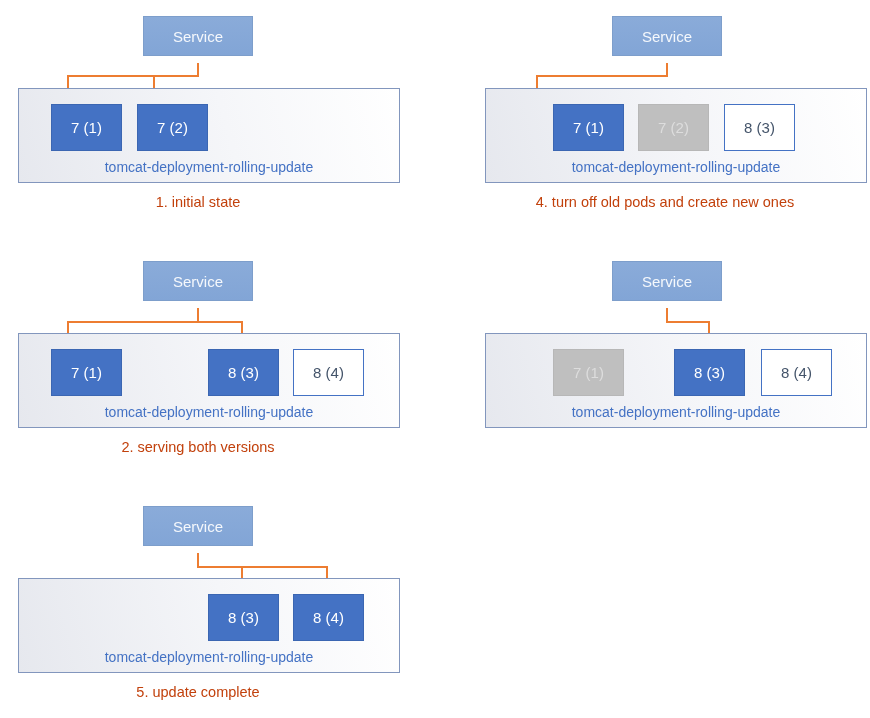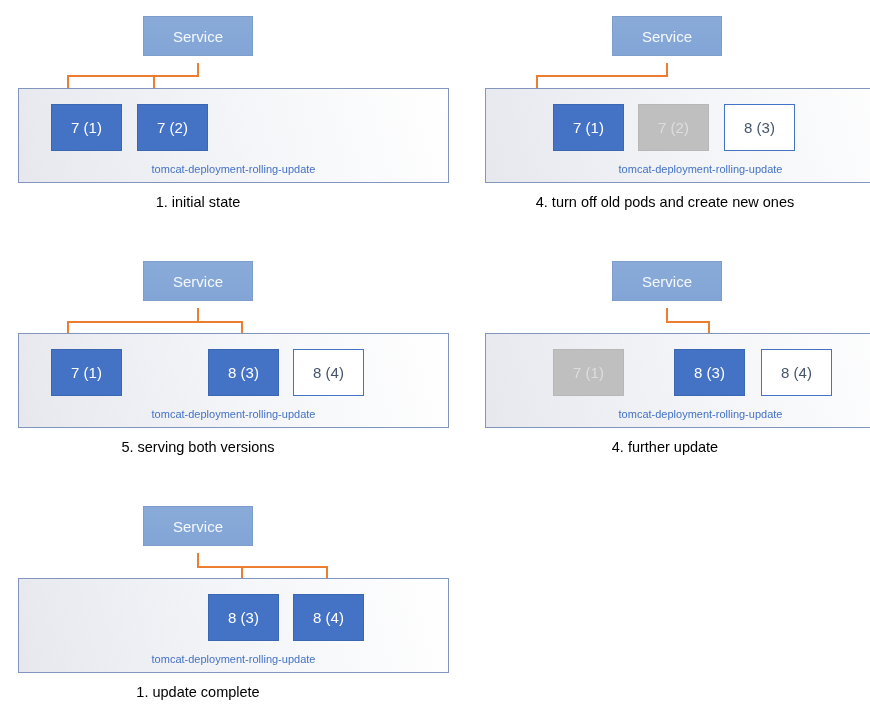--- a/index.html
+++ b/index.html
@@ -9,39 +9,39 @@
   }
   .panel{position:absolute;width:435px;height:245px;}
   .service{
     position:absolute;top:16px;left:143px;width:110px;height:40px;
     background:linear-gradient(180deg,#8aabd9 0%,#82a5d6 100%);
     border:1px solid #7d9ecb;box-sizing:border-box;
     color:#f5f8fc;font-size:15px;display:flex;align-items:center;justify-content:center;
   }
   .panel.right .service{left:177px;}
   .container-box{
-    position:absolute;top:88px;left:18px;width:431px;height:95px;
+    position:absolute;top:88px;left:18px;width:382px;height:95px;
     background:linear-gradient(75deg,#e6e8ee 0%,#f5f6f9 55%,#ffffff 100%);
     border:1px solid #8296bd;box-sizing:border-box;
   }
   .panel.right .container-box{left:50px;}
   .pod{
     position:absolute;top:15px;width:71px;height:47px;box-sizing:border-box;
     font-size:15px;display:flex;align-items:center;justify-content:center;
   }
   .pod[data-status="active"]{background:#4472c4;border:1px solid #3b66b2;color:#ffffff;}
   .pod[data-status="terminated"]{background:#bfbfbf;border:1px solid #b7b7b7;color:#dddddd;}
   .pod[data-status="new"]{background:#ffffff;border:1.5px solid #4472c4;color:#44546a;}
   .deploy-label{
     position:absolute;left:0;right:0;bottom:7px;text-align:center;
-    color:#4472c4;font-size:11px;white-space:nowrap;
+    color:#4472c4;font-size:14px;white-space:nowrap;
   }
   .caption{
     position:absolute;top:194px;left:18px;width:360px;text-align:center;
-    color:#000000;font-size:14.5px;white-space:nowrap;
+    color:#c2410c;font-size:14.5px;white-space:nowrap;
   }
   .panel.right .caption{left:50px;}
   .connector{position:absolute;top:0;left:0;pointer-events:none;}
 </style>
 </head>
 <body>
 
 <div id="stage">
 
   <div class="panel" style="left:0;top:0;">
@@ -80,46 +80,45 @@
       <path d="M198,63 V77 M68,93 V77 H242 V93" fill="none" stroke="#ed7d31" stroke-width="2"></path>
       <polygon points="62.5,92 73.5,92 68,103" fill="#ed7d31"></polygon>
       <polygon points="236.5,92 247.5,92 242,103" fill="#ed7d31"></polygon>
     </svg>
     <div class="container-box">
       <div class="pod" style="left:32px" data-status="active">7 (1)</div>
       <div class="pod" style="left:189px" data-status="active">8 (3)</div>
       <div class="pod" style="left:274px" data-status="new">8 (4)</div>
       <div class="deploy-label">tomcat-deployment-rolling-update</div>
     </div>
-    <div class="caption">5. serving both versions</div>
+    <div class="caption">2. serving both versions</div>
   </div>
 
   <div class="panel right" style="left:435px;top:245px;">
     <div class="service">Service</div>
     <svg class="connector" width="435" height="245">
       <path d="M232,63 V77 H274 V93" fill="none" stroke="#ed7d31" stroke-width="2"></path>
       <polygon points="268.5,92 279.5,92 274,103" fill="#ed7d31"></polygon>
     </svg>
     <div class="container-box">
       <div class="pod" style="left:67px" data-status="terminated">7 (1)</div>
       <div class="pod" style="left:188px" data-status="active">8 (3)</div>
       <div class="pod" style="left:275px" data-status="new">8 (4)</div>
       <div class="deploy-label">tomcat-deployment-rolling-update</div>
     </div>
-    <div class="caption">4. further update</div>
   </div>
 
   <div class="panel" style="left:0;top:490px;height:228px;">
     <div class="service">Service</div>
     <svg class="connector" width="435" height="228">
       <path d="M198,63 V77 H327 V93 M242,77 V93" fill="none" stroke="#ed7d31" stroke-width="2"></path>
       <polygon points="236.5,92 247.5,92 242,103" fill="#ed7d31"></polygon>
       <polygon points="321.5,92 332.5,92 327,103" fill="#ed7d31"></polygon>
     </svg>
     <div class="container-box">
       <div class="pod" style="left:189px" data-status="active">8 (3)</div>
       <div class="pod" style="left:274px" data-status="active">8 (4)</div>
       <div class="deploy-label">tomcat-deployment-rolling-update</div>
     </div>
-    <div class="caption">1. update complete</div>
+    <div class="caption">5. update complete</div>
   </div>
 
 </div>
 
 </body></html>

